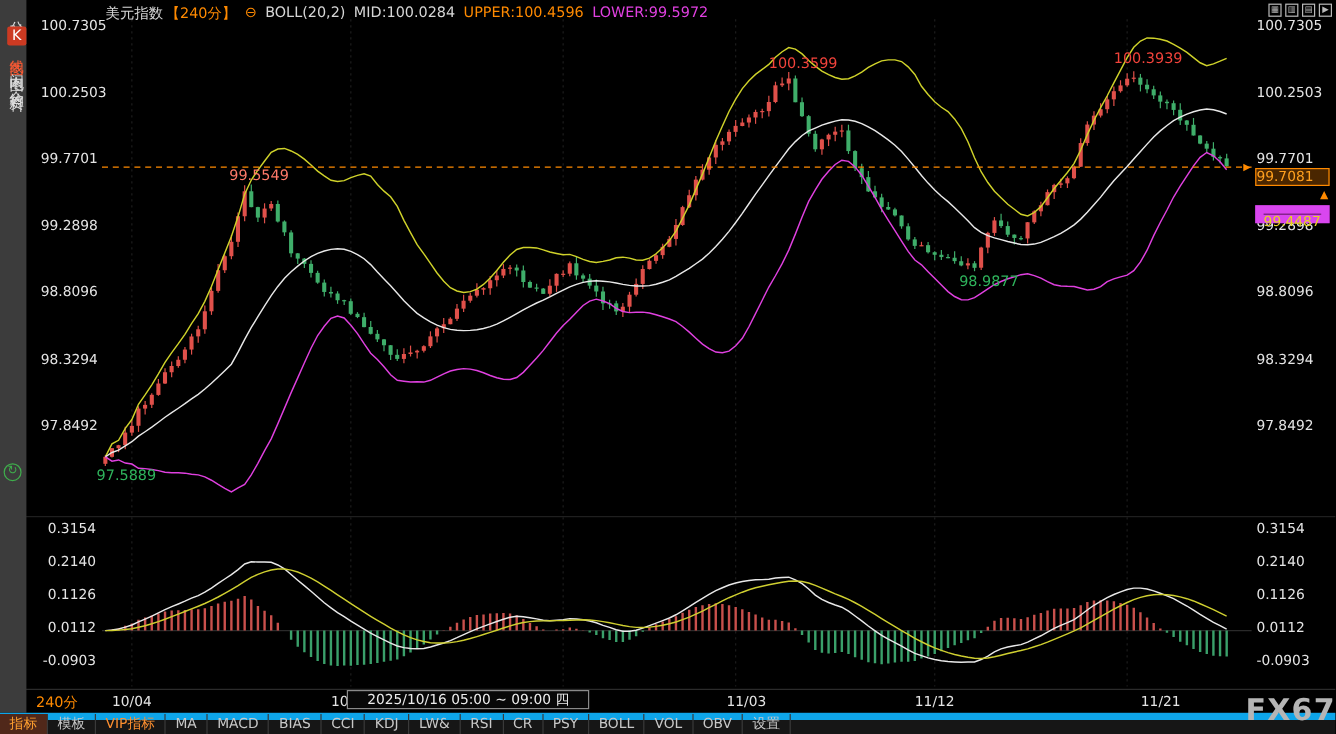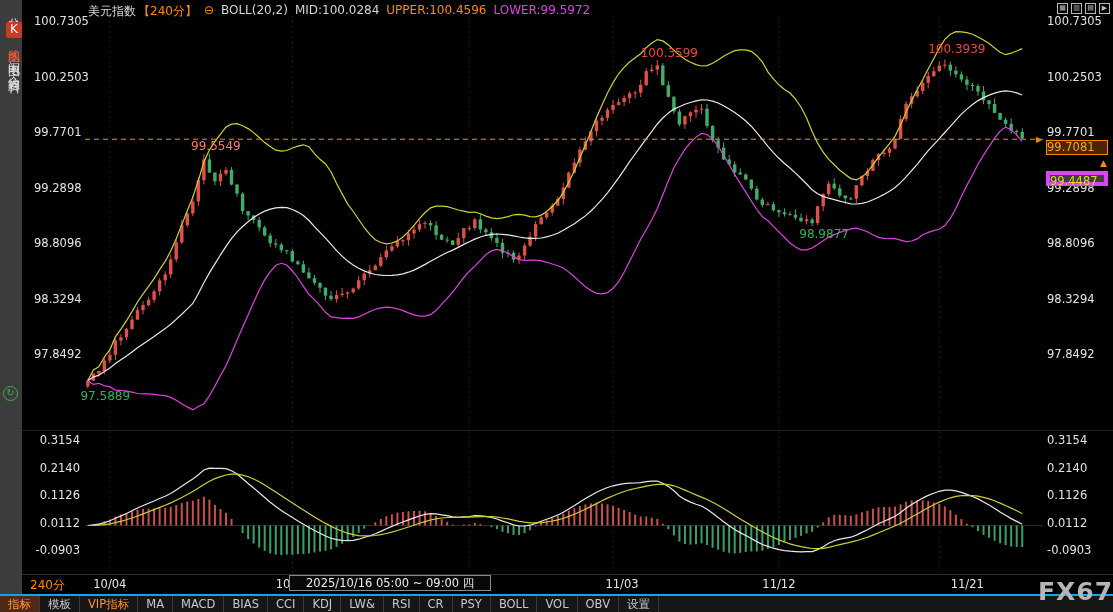--- a/index.html
+++ b/index.html
@@ -15,26 +15,26 @@
 .orange{color:#ff8a00}.magenta{color:#e040e0}.yellow{color:#cfcf30}
 .win-controls{position:absolute;right:3px;top:3px;z-index:3;display:flex;gap:3px}
 .win-icon{width:11px;height:11px;border:1px solid #b9b9b9;color:#b9b9b9;font-size:7px;line-height:9px;text-align:center;cursor:pointer}
 .sidebar{position:absolute;left:0;top:0;width:22px;height:594px;background:#3c3c3c;z-index:4}
 .side-tab{writing-mode:vertical-rl;text-orientation:upright;margin:8px auto 0;display:block;color:#dcdcdc;font-size:12px;letter-spacing:2px;cursor:pointer;text-align:center;width:100%}
 .side-tab.active{color:#ff5a33}
 .k-badge{background:#cc3a22;color:#fff;border-radius:2px;padding:0 1px;margin-bottom:2px}
 .refresh{position:absolute;left:3px;top:386px;width:15px;height:15px;border:1.5px solid #3fae4c;border-radius:50%;color:#3fae4c;font-size:10px;line-height:12px;text-align:center;cursor:pointer}
 .price-tag{position:absolute;left:1046px;z-index:3;width:62px;height:15px;font-size:11.5px;line-height:13px;}
 .price-tag.last{background:#4a2600;border:1px solid #ff8a00;color:#ffa01e}
-.price-tag.secondary{top:171px;background:#404040;border:4px solid #d946ef;color:#e8d41e}
+.price-tag.secondary{top:171px;background:#701a75;border:7px solid #d946ef;color:#e8d41e}
 .pointer-icon{position:absolute;z-index:3;color:#ff8a00;font-size:8px}
 .tooltip{position:absolute;left:289px;top:575px;z-index:3;height:16px;line-height:14px;padding:0 16px;border:1px solid #8a8a8a;background:#080808;color:#ececec;font-size:11.5px;white-space:nowrap}
 .period{position:absolute;left:30px;top:577px;z-index:3;color:#ff8a00;font-size:12px;cursor:pointer}
 .watermark{position:absolute;left:1038px;top:577px;z-index:7;font-size:25px;font-weight:bold;color:#b5b5b5;letter-spacing:1px}
-.toolbar{position:absolute;left:0;top:594px;width:100%;height:18px;background:#161616;border-top:2px solid #0ea5e9;display:flex;align-items:center;z-index:6}
+.toolbar{position:absolute;left:0;top:594px;width:100%;height:18px;background:#161616;border-top:6px solid #0ea5e9;display:flex;align-items:flex-end;z-index:6}
 .tb{padding:0 8px;font-size:11.5px;color:#c8c8c8;border-right:1px solid #3a3a3a;cursor:pointer;line-height:17px;white-space:nowrap}
 .tb.active{color:#ffa030;background:#50281a}
 .tb.vip{color:#ff9030}
 svg text{font-family:"DejaVu Sans",sans-serif}
 </style>
 </head>
 <body>
 
 <div class="app">
 

